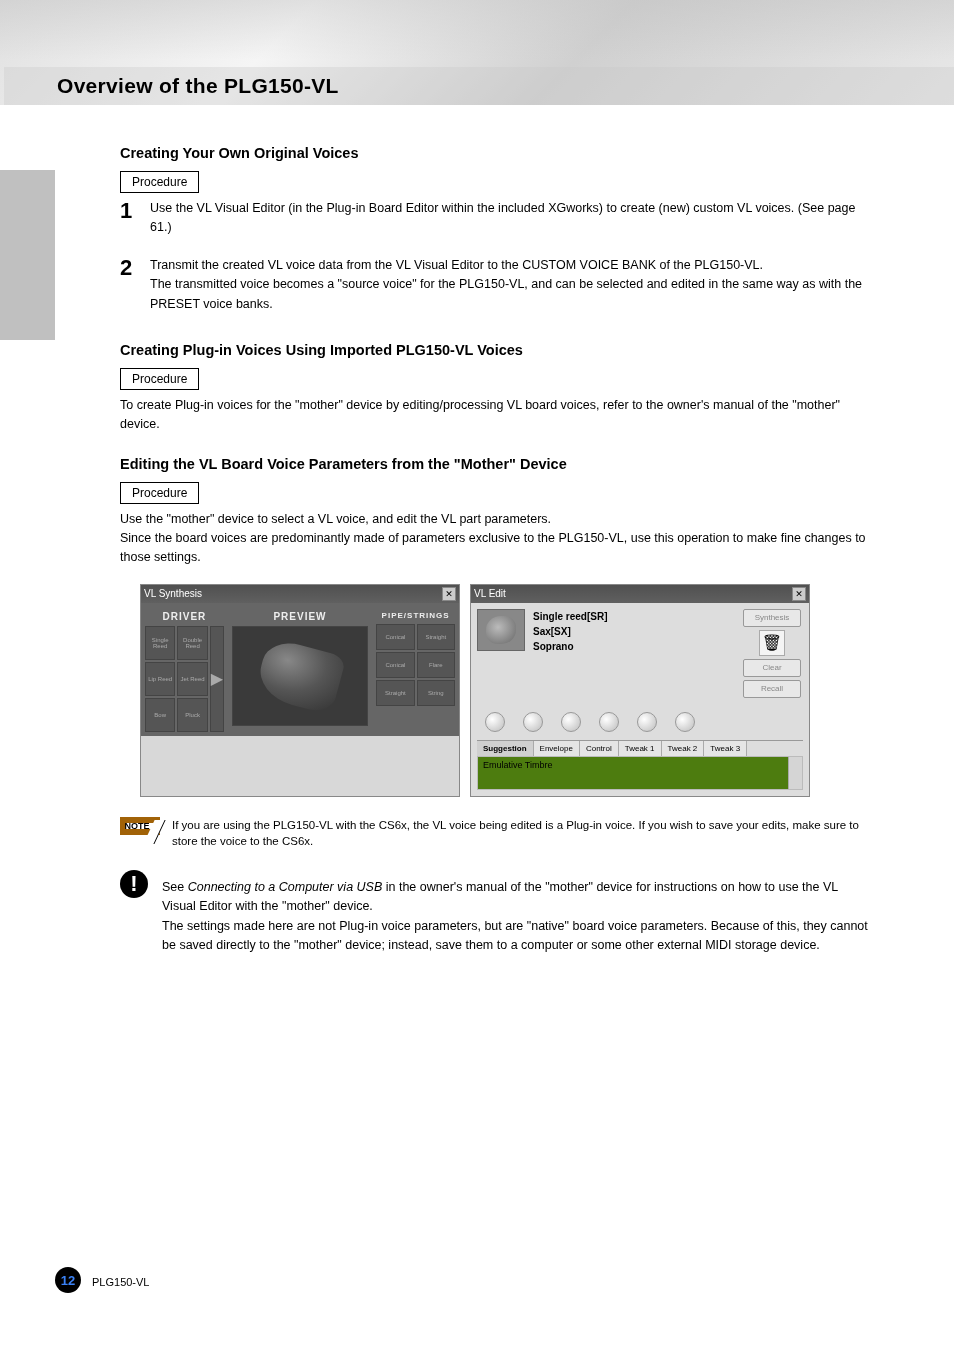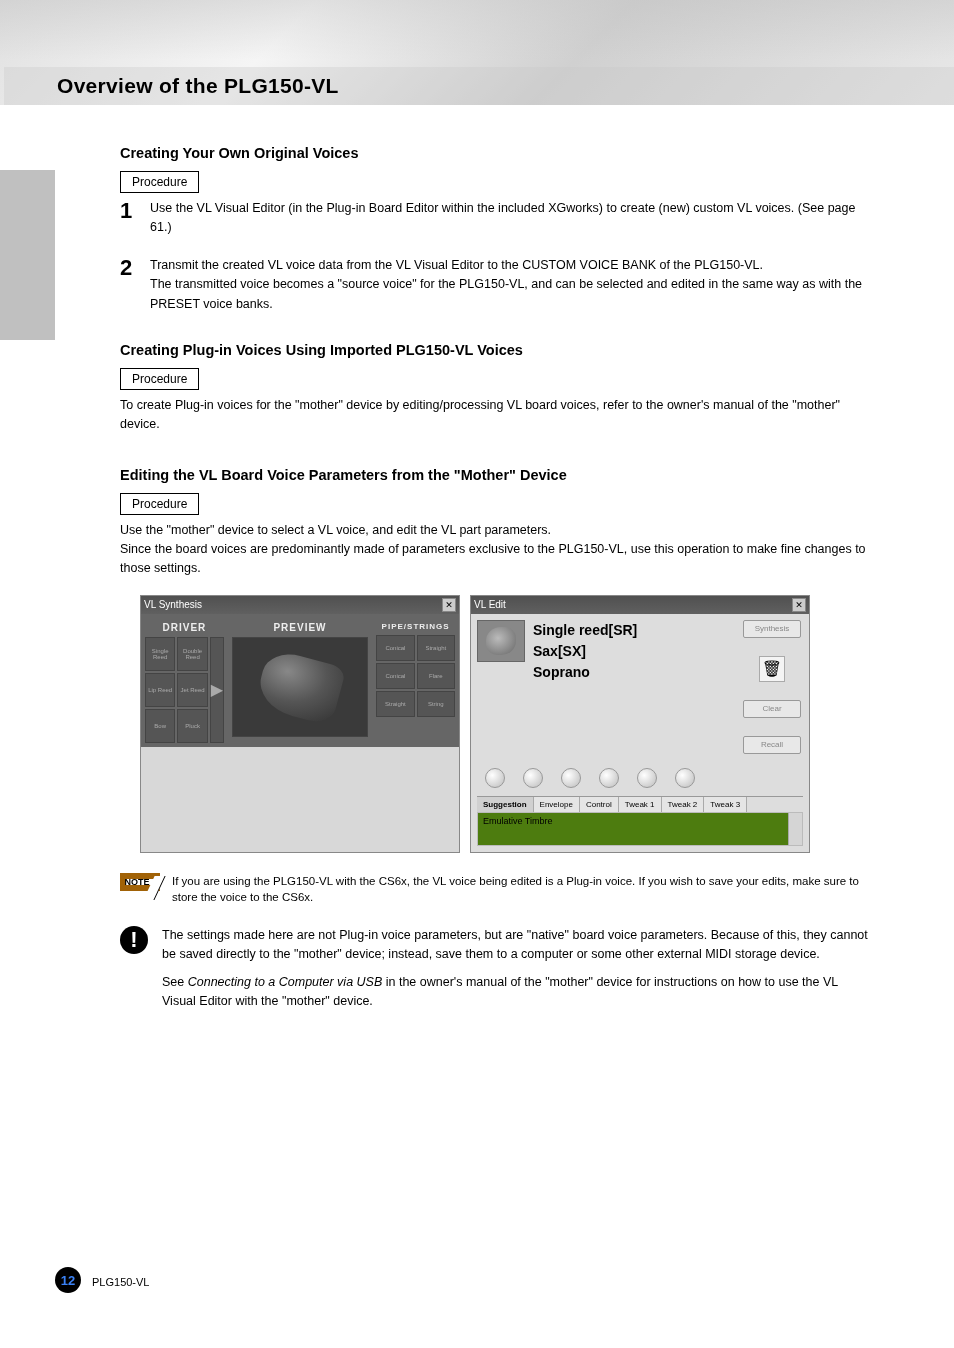--- a/index.html
+++ b/index.html
@@ -35,22 +35,22 @@
   .pipe-cell { height: 26px; background: #555; border: 1px solid #444; font-size: 6px; color: #aaa; display: flex; flex-direction: column; align-items: center; justify-content: center; }
   .variation-row { padding: 5px 0 12px; }
   .var-label { font-size: 9px; font-weight: bold; letter-spacing: 1px; text-align: center; color: #ccc; margin-bottom: 3px; }
   .var-grid { display: flex; gap: 2px; justify-content: center; }
   .var-cell { width: 38px; height: 34px; background: #555; border: 1px solid #444; font-size: 6px; color: #aaa; display: flex; align-items: center; justify-content: center; }
   .edit-link { text-align: right; font-size: 10px; color: #aaa; padding: 3px 10px; }
   .ss-body2 { background: #ddd; padding: 6px; }
   .ss2-top { display: flex; margin-bottom: 8px; }
   .ss2-thumb { width: 48px; height: 42px; background: #888; border: 1px solid #666; display: flex; align-items: center; justify-content: center; }
   .ss2-thumb-inner { width: 30px; height: 28px; background: radial-gradient(ellipse at 40% 40%, #bbb 0%, #666 100%); border-radius: 50% 40% 50% 40%; }
-  .ss2-titles { flex: 1; padding-left: 8px; font-size: 14px; font-weight: bold; line-height: 1.5; }
-  .ss2-right { width: 62px; display: flex; flex-direction: column; align-items: center; gap: 18px; }
+  .ss2-titles { flex: 1; padding-left: 8px; font-size: 10px; font-weight: bold; line-height: 1.5; }
+  .ss2-right { width: 62px; display: flex; flex-direction: column; align-items: center; gap: 3px; }
   .ss2-btn { width: 58px; height: 18px; border: 1px solid #999; background: #e8e8e8; font-size: 8px; display: flex; align-items: center; justify-content: center; color: #888; border-radius: 2px; }
   .ss2-icon { width: 26px; height: 26px; border: 1px solid #aaa; background: #f4f4f4; display: flex; align-items: center; justify-content: center; font-size: 16px; }
   .ss2-knobs { display: flex; gap: 18px; padding: 6px 8px 8px 8px; }
   .knob { width: 20px; height: 20px; border-radius: 50%; border: 1px solid #999; background: radial-gradient(circle at 35% 35%, #fff, #bbb); }
   .ss2-tabs { display: flex; font-size: 8px; border-top: 1px solid #999; }
   .ss2-tab { padding: 3px 6px; border-right: 1px solid #aaa; background: #e5e5e5; }
   .ss2-tab.sel { background: #d0d0d0; font-weight: bold; }
   .ss2-info { height: 34px; border: 1px solid #bbb; background: #4d7c0f; font-size: 9px; padding: 3px 5px; position: relative; }
   .ss2-scroll { position: absolute; right: 0; top: 0; bottom: 0; width: 14px; background: #d5d5d5; border-left: 1px solid #aaa; }
   .note-row { display: flex; align-items: flex-start; margin-bottom: 20px; }
@@ -86,21 +86,21 @@
     </div>
     <div class="step-row">
       <div class="step-num">2</div>
       <div class="step-text">
         <span>Transmit the created VL voice data from the VL Visual Editor to the CUSTOM VOICE BANK of the PLG150-VL.</span><br>
         <span>The transmitted voice becomes a "source voice" for the PLG150-VL, and can be selected and edited in the same way as with the PRESET voice banks.</span>
       </div>
     </div>
   </div>
 
-  <div style="margin-bottom:32px;">
+  <div style="margin-bottom:21px;">
     <div class="section-heading">Creating Plug-in Voices Using Imported PLG150-VL Voices</div>
     <div class="box-label">Procedure</div>
     <div class="plain-para">To create Plug-in voices for the "mother" device by editing/processing VL board voices, refer to the owner's manual of the "mother" device.</div>
   </div>
 
   <div style="margin-bottom:10px;">
     <div class="section-heading">Editing the VL Board Voice Parameters from the "Mother" Device</div>
     <div class="box-label">Procedure</div>
     <div class="plain-para">
       <span>Use the "mother" device to select a VL voice, and edit the VL part parameters.</span><br>
@@ -199,23 +199,23 @@
   </div>
 
   <div class="note-row">
     <div class="note-icon">NOTE</div>
     <div class="note-text">If you are using the PLG150-VL with the CS6x, the VL voice being edited is a Plug-in voice. If you wish to save your edits, make sure to store the voice to the CS6x.</div>
   </div>
 
   <div class="notice-row">
     <div class="excl-icon">!</div>
     <div class="notice-text">
-      <div>The settings made here are not Plug-in voice parameters, but are "native" board voice parameters. Because of this, they cannot be saved directly to the "mother" device; instead, save them to a computer or some other external MIDI storage device.</div>
       <div style="margin-top:8px;">
         <span>See </span><span class="usb-link">Connecting to a Computer via USB</span><span> in the owner's manual of the "mother" device for instructions on how to use the VL Visual Editor with the "mother" device.</span>
       </div>
+      <div>The settings made here are not Plug-in voice parameters, but are "native" board voice parameters. Because of this, they cannot be saved directly to the "mother" device; instead, save them to a computer or some other external MIDI storage device.</div>
     </div>
   </div>
 
 </div>
 
 <div class="page-num-circle">12</div>
 <div class="footer-text">PLG150-VL</div>
 
 </body></html>

